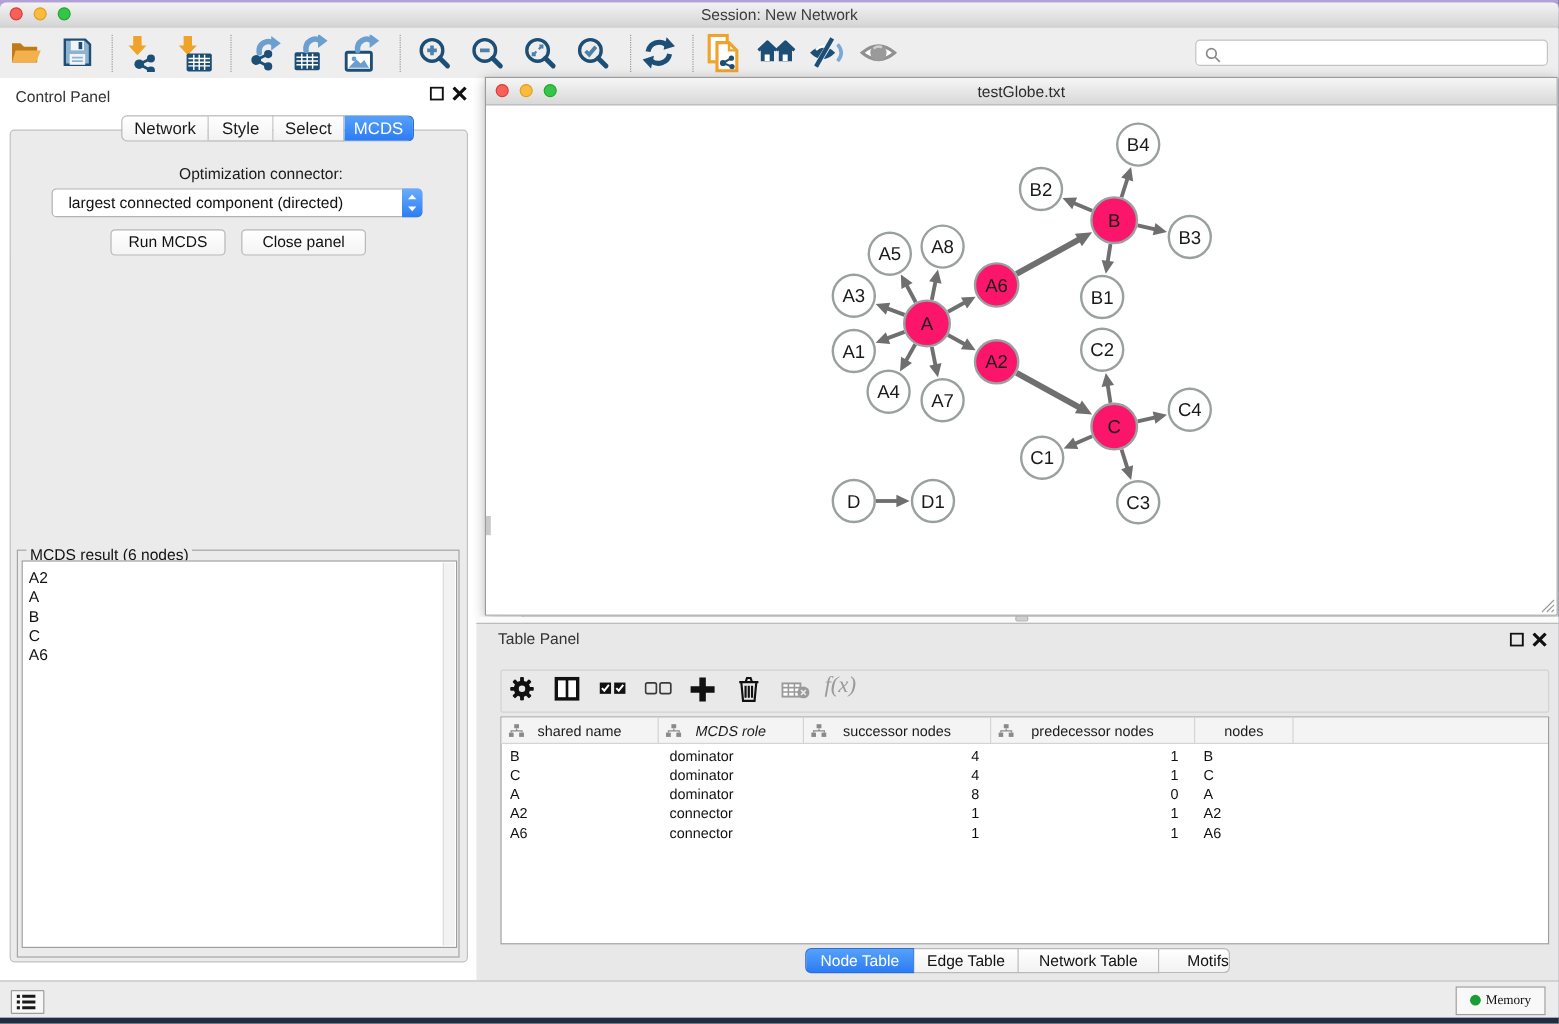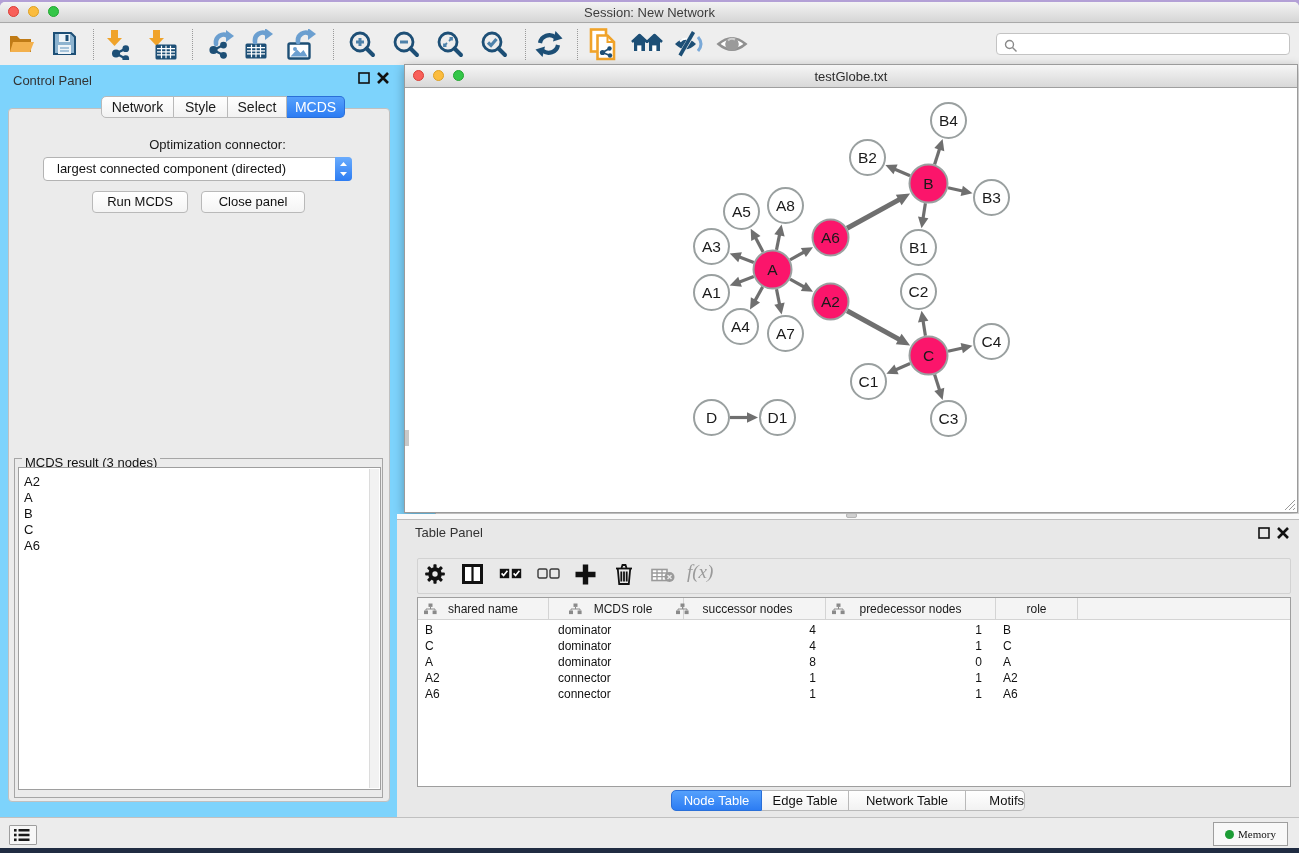--- a/index.html
+++ b/index.html
@@ -10,21 +10,21 @@
 #titlebar { position:absolute; left:0; top:0; width:1299px; height:21px; background:linear-gradient(#f3f3f3,#d5d5d5); border-bottom:1px solid #a9a9a9; border-radius:5px 5px 0 0; }
 .tl { position:absolute; border-radius:50%; }
 #titlebar .t-red { left:8px; top:4px; width:11px; height:11px; background:#f8605a; border:0.5px solid #da3e36; }
 #titlebar .t-yel { left:28px; top:4px; width:11px; height:11px; background:#fbbc3e; border:0.5px solid #dea123; }
 #titlebar .t-grn { left:48px; top:4px; width:11px; height:11px; background:#34c648; border:0.5px solid #23a732; }
 #titlebar .title { position:absolute; left:0; right:0; top:3px; text-align:center; font-size:13px; color:#3c3c3c; }
 #toolbar { position:absolute; left:0; top:22px; width:1299px; height:41px; background:#eeeeee; }
 .tsep { position:absolute; top:5px; height:31px; width:0; border-left:1px dotted #9a9a9a; }
 #searchbox { position:absolute; left:996px; top:9px; width:294px; height:22px; background:#ffffff; border:1px solid #c3c3c3; border-radius:4px; }
 
-#cpanel { position:absolute; left:0; top:63px; width:436px; height:754px; background:#7dd3fc; border-right:1px solid #c4c4c4; }
+#cpanel { position:absolute; left:0; top:63px; width:436px; height:754px; background:#ffffff; border-right:1px solid #c4c4c4; }
 #cpanel .phead { position:absolute; left:13px; top:8px; font-size:13px; color:#333; }
 .winbtns { position:absolute; top:7px; }
 #cptabs { position:absolute; left:77px; top:31px; height:22px; display:flex; font-size:14px; color:#1a1a1a;padding-left:24px; }
 #cptabs .tab { background:linear-gradient(#ffffff,#f2f2f2); border:1px solid #b9b9b9; border-left:none; padding:0; line-height:20px; text-align:center; }
 #cptabs .tab.first { border-left:1px solid #b9b9b9; border-radius:5px 0 0 5px; }
 #cptabs .tab.sel { background:linear-gradient(#55a1fc,#2c7cf3); color:#fff; border-color:#2a6fd8; border-radius:0 5px 5px 0; }
 #cpbox { position:absolute; left:8px; top:43px; width:382px; height:694px; border:1px solid #c0c0c0; border-radius:4px; background:#ebebeb; }
 #optlabel { position:absolute; left:0; width:100%; top:72px; text-align:center; font-size:13px; color:#1a1a1a; }
 #optsel { position:absolute; left:43px; top:92px; width:309px; height:24px; background:#fff; border:1px solid #b3b3b3; border-radius:4px; font-size:13px; color:#111; line-height:22px; padding-left:13px; }
 #optsel .stepper { position:absolute; right:-1px; top:-1px; width:17px; height:24px; background:linear-gradient(#6aacfd,#2c7cf3); border-radius:0 4px 4px 0; }
@@ -214,21 +214,21 @@
     <div id="optlabel">Optimization connector:</div>
     <div id="optsel">largest connected component (directed)
       <div class="stepper"><svg width="17" height="24" viewBox="0 0 17 24">
             <path d="M8.5 5 L12 9 L5 9 Z" fill="#fff"></path>
             <path d="M8.5 19 L12 15 L5 15 Z" fill="#fff"></path>
           </svg></div>
     </div>
     <div class="cbtn" style="left:92px; top:126px; width:96px;">Run MCDS</div>
     <div class="cbtn" style="left:201px; top:126px; width:104px;">Close panel</div>
     <div id="mcdsgroup">
-      <div class="glabel">MCDS result (3 nodes)</div>
+      <div class="glabel">MCDS result (6 nodes)</div>
       <div id="mcdslist">
         <div class="sb"></div>
           <div class="pad"></div>
         <div class="item">A2</div>
           <div class="item">A</div>
           <div class="item">B</div>
           <div class="item">C</div>
           <div class="item">A6</div>
       </div>
     </div>
@@ -399,21 +399,21 @@
     <div id="ttable">
       <div id="thead">
         <div class="hc" style="left:0px;width:131px;"><svg width="13" height="12" viewBox="0 0 13 12" style="position:absolute;left:6px;top:5px;">
               <g fill="#8a8a8a">
                 <rect x="4.5" y="0.5" width="4" height="3.4"></rect>
                 <rect x="0" y="7.5" width="4" height="3.6"></rect>
                 <rect x="8.6" y="7.5" width="4" height="3.6"></rect>
                 <path d="M6.5 4 V6 M2 7.5 V6 H11 V7.5" stroke="#8a8a8a" stroke-width="1" fill="none"></path>
               </g>
             </svg>shared name</div>
-          <div class="hc" style="left:145px;width:121px;"><svg width="13" height="12" viewBox="0 0 13 12" style="position:absolute;left:6px;top:5px;">
+          <div class="hc" style="left:131px;width:121px;font-style:italic;"><svg width="13" height="12" viewBox="0 0 13 12" style="position:absolute;left:6px;top:5px;">
               <g fill="#8a8a8a">
                 <rect x="4.5" y="0.5" width="4" height="3.4"></rect>
                 <rect x="0" y="7.5" width="4" height="3.6"></rect>
                 <rect x="8.6" y="7.5" width="4" height="3.6"></rect>
                 <path d="M6.5 4 V6 M2 7.5 V6 H11 V7.5" stroke="#8a8a8a" stroke-width="1" fill="none"></path>
               </g>
             </svg>MCDS role</div>
           <div class="hc" style="left:252px;width:156px;"><svg width="13" height="12" viewBox="0 0 13 12" style="position:absolute;left:6px;top:5px;">
               <g fill="#8a8a8a">
                 <rect x="4.5" y="0.5" width="4" height="3.4"></rect>
@@ -423,21 +423,21 @@
               </g>
             </svg>successor nodes</div>
           <div class="hc" style="left:408px;width:170px;"><svg width="13" height="12" viewBox="0 0 13 12" style="position:absolute;left:6px;top:5px;">
               <g fill="#8a8a8a">
                 <rect x="4.5" y="0.5" width="4" height="3.4"></rect>
                 <rect x="0" y="7.5" width="4" height="3.6"></rect>
                 <rect x="8.6" y="7.5" width="4" height="3.6"></rect>
                 <path d="M6.5 4 V6 M2 7.5 V6 H11 V7.5" stroke="#8a8a8a" stroke-width="1" fill="none"></path>
               </g>
             </svg>predecessor nodes</div>
-          <div class="hc" style="left:578px;width:82px;">role</div>
+          <div class="hc" style="left:578px;width:82px;">nodes</div>
       </div>
       <div class="trow" style="top:24px;">
           <span style="left:7px;">B</span>
           <span style="left:140px;">dominator</span>
           <span style="left:252px;width:146px;text-align:right;">4</span>
           <span style="left:408px;width:156px;text-align:right;">1</span>
           <span style="left:585px;">B</span>
         </div>
         <div class="trow" style="top:40px;">
           <span style="left:7px;">C</span>

